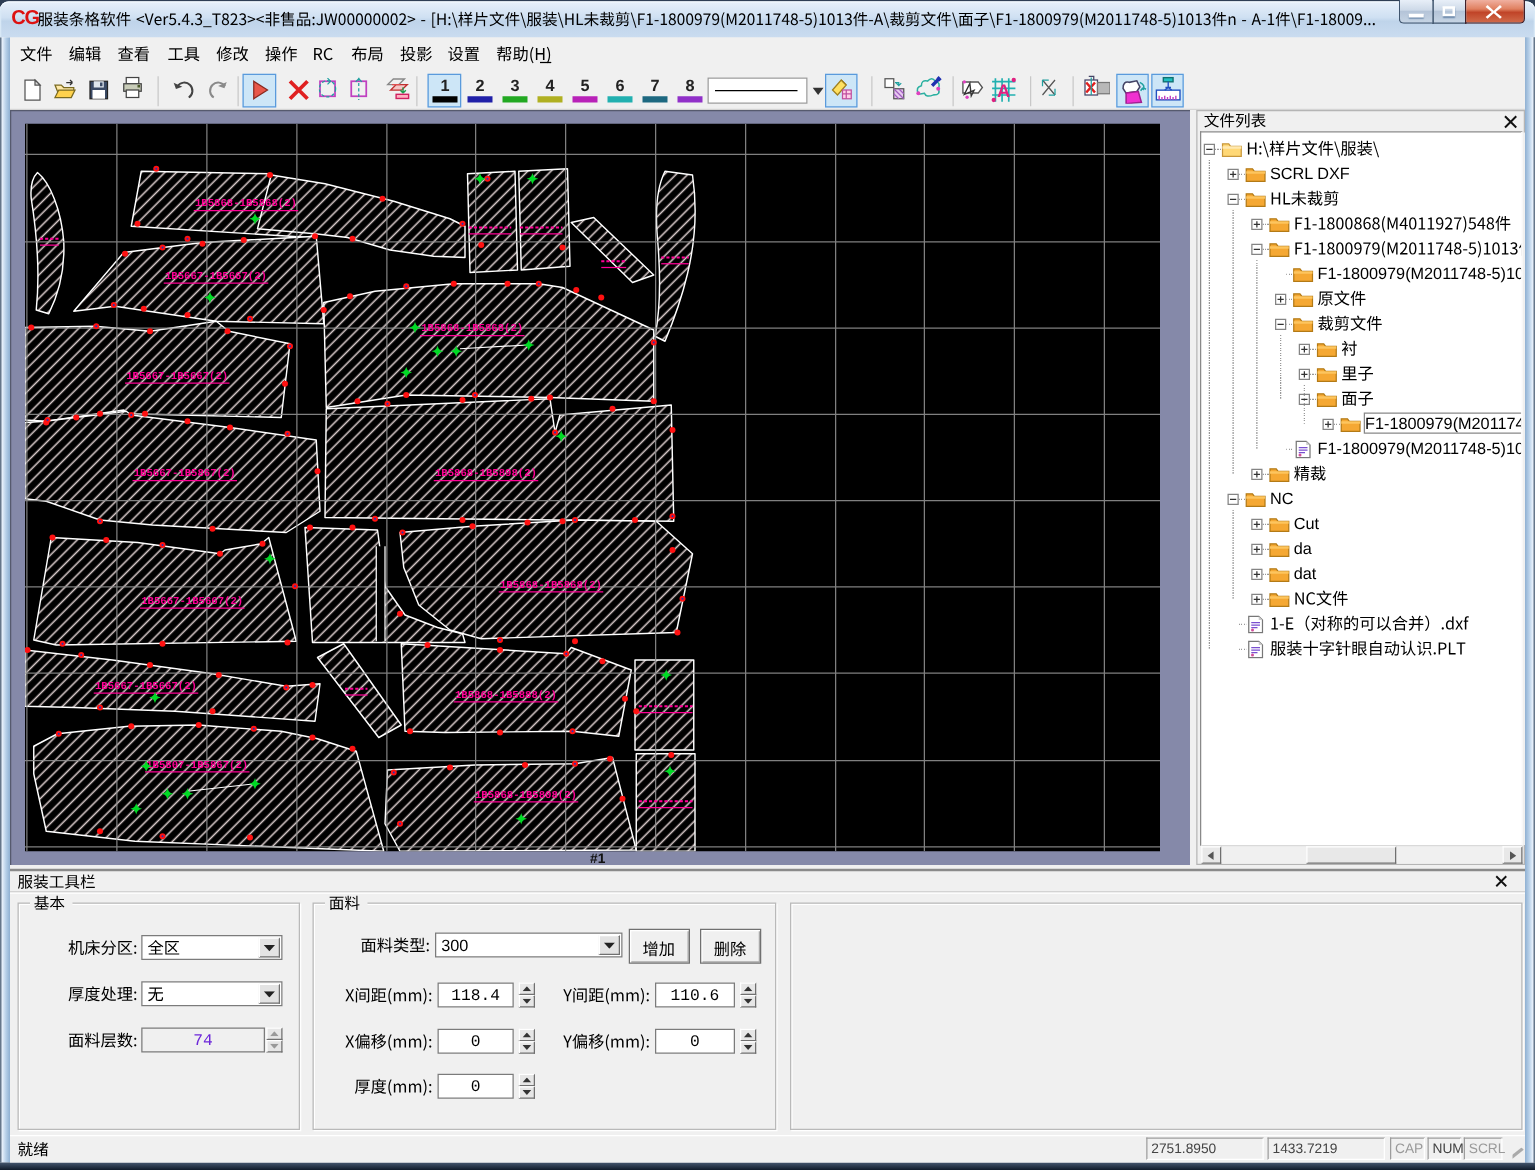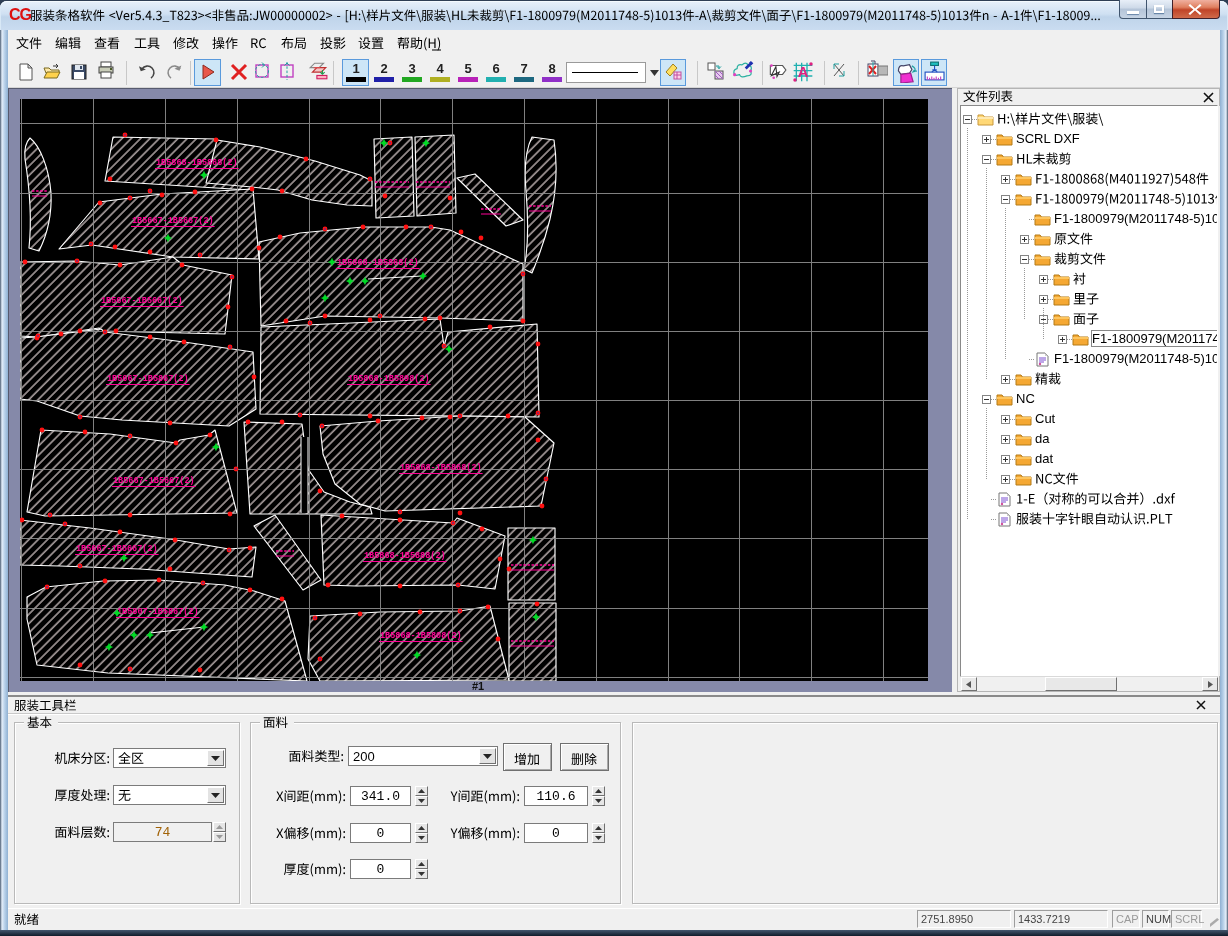--- a/index.html
+++ b/index.html
@@ -652,39 +652,39 @@
     <div class="abs raise" style="left:207px;top:750px;width:17px;height:16px;background:#e3e3e3"></div>
     <svg class="abs" style="left:211px;top:756px" width="9" height="5">
       <path d="M0,0 h9 l-4.5,5 z" fill="#222"></path>
     </svg>
     <div class="abs" style="left:113px;top:785px;width:113px;height:20px;background:#fff;border:1px solid #7b7b7b"></div>
     <div class="abs raise" style="left:207px;top:787px;width:17px;height:16px;background:#e3e3e3"></div>
     <svg class="abs" style="left:211px;top:793px" width="9" height="5">
       <path d="M0,0 h9 l-4.5,5 z" fill="#222"></path>
     </svg>
     <div class="abs" style="left:113px;top:822px;width:99px;height:20px;background:#f0f0f0;border:1px solid #7b7b7b"></div>
-    <div class="abs" style="left:115px;top:825px;width:95px;font:13px 'Liberation Mono';color:#a16207;text-align:center">74</div>
+    <div class="abs" style="left:115px;top:825px;width:95px;font:13px 'Liberation Mono';color:#6d28d9;text-align:center">74</div>
     <div class="abs raise" style="left:213px;top:822px;width:13px;height:10px;background:#e6e6e6"></div>
     <svg class="abs" style="left:216px;top:825px" width="7" height="4">
       <path d="M0,4 h7 l-3.5,-4 z" fill="#999"></path>
     </svg>
     <div class="abs raise" style="left:213px;top:832px;width:13px;height:10px;background:#e6e6e6"></div>
     <svg class="abs" style="left:216px;top:835px" width="7" height="4">
       <path d="M0,0 h7 l-3.5,4 z" fill="#999"></path>
     </svg>
     <div class="abs" style="left:348px;top:746px;width:150px;height:20px;background:#fff;border:1px solid #7b7b7b"></div>
     <div class="abs raise" style="left:479px;top:748px;width:17px;height:16px;background:#e3e3e3"></div>
     <svg class="abs" style="left:483px;top:754px" width="9" height="5">
       <path d="M0,0 h9 l-4.5,5 z" fill="#222"></path>
     </svg>
-    <div class="abs" style="left:353px;top:749px;font:13px 'Liberation Sans';color:#000">200</div>
+    <div class="abs" style="left:353px;top:749px;font:13px 'Liberation Sans';color:#000">300</div>
     <div class="abs" style="left:503px;top:743px;width:49px;height:28px;background:#f0f0f0;border:1px solid #707070;box-shadow:inset 1px 1px 0 #fff,inset -1px -1px 0 #a8a8a8"></div>
     <div class="abs" style="left:560px;top:743px;width:49px;height:28px;background:#f0f0f0;border:1px solid #707070;box-shadow:inset 1px 1px 0 #fff,inset -1px -1px 0 #a8a8a8"></div>
     <div class="abs" style="left:350px;top:786px;width:61px;height:20px;background:#fff;border:1px solid #7b7b7b"></div>
-    <div class="abs" style="left:352px;top:789px;width:57px;font:13px 'Liberation Mono';color:#000;text-align:center">341.0</div>
+    <div class="abs" style="left:352px;top:789px;width:57px;font:13px 'Liberation Mono';color:#000;text-align:center">118.4</div>
     <div class="abs raise" style="left:415px;top:786px;width:13px;height:10px;background:#e6e6e6"></div>
     <svg class="abs" style="left:418px;top:789px" width="7" height="4">
       <path d="M0,4 h7 l-3.5,-4 z" fill="#333"></path>
     </svg>
     <div class="abs raise" style="left:415px;top:796px;width:13px;height:10px;background:#e6e6e6"></div>
     <svg class="abs" style="left:418px;top:799px" width="7" height="4">
       <path d="M0,0 h7 l-3.5,4 z" fill="#333"></path>
     </svg>
     <div class="abs" style="left:524px;top:786px;width:64px;height:20px;background:#fff;border:1px solid #7b7b7b"></div>
     <div class="abs" style="left:526px;top:789px;width:60px;font:13px 'Liberation Mono';color:#000;text-align:center">110.6</div>

